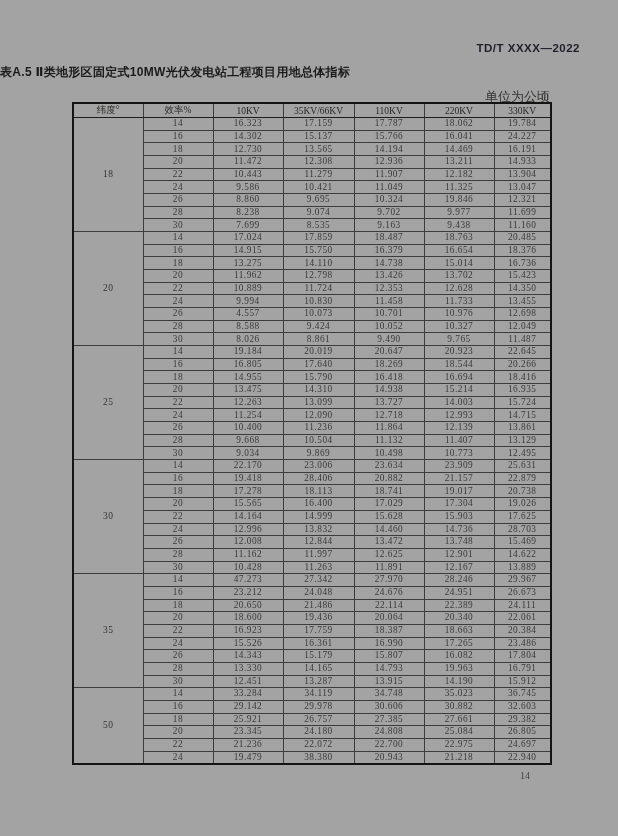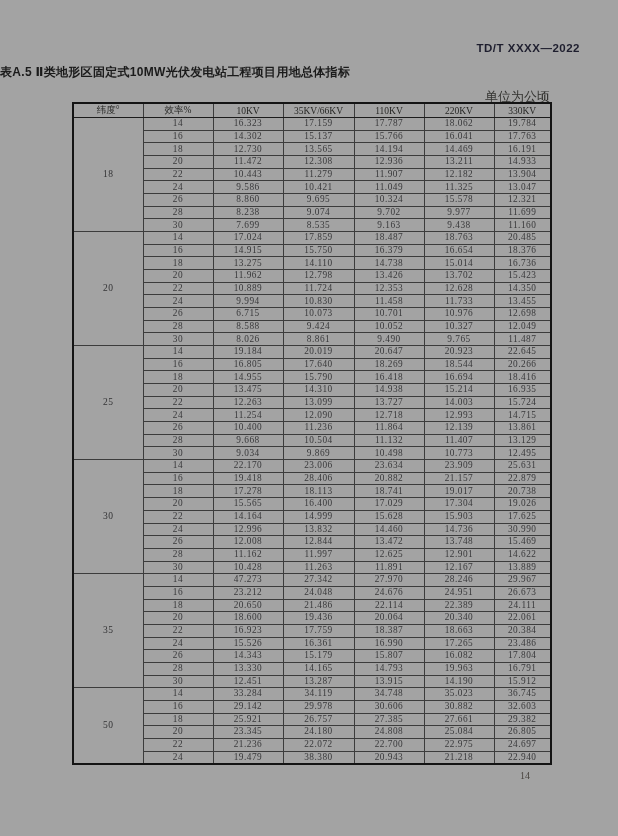--- a/index.html
+++ b/index.html
@@ -145,21 +145,21 @@
           <td>17.787</td>
           <td>18.062</td>
           <td>19.784</td>
         </tr>
         <tr>
           <td>16</td>
           <td>14.302</td>
           <td>15.137</td>
           <td>15.766</td>
           <td>16.041</td>
-          <td>17.763</td>
+          <td>24.227</td>
         </tr>
         <tr>
           <td>18</td>
           <td>12.730</td>
           <td>13.565</td>
           <td>14.194</td>
           <td>14.469</td>
           <td>16.191</td>
         </tr>
         <tr>
@@ -184,21 +184,21 @@
           <td>10.421</td>
           <td>11.049</td>
           <td>11.325</td>
           <td>13.047</td>
         </tr>
         <tr>
           <td>26</td>
           <td>8.860</td>
           <td>9.695</td>
           <td>10.324</td>
-          <td>15.578</td>
+          <td>19.846</td>
           <td>12.321</td>
         </tr>
         <tr>
           <td>28</td>
           <td>8.238</td>
           <td>9.074</td>
           <td>9.702</td>
           <td>9.977</td>
           <td>11.699</td>
         </tr>
@@ -254,21 +254,21 @@
         <tr>
           <td>24</td>
           <td>9.994</td>
           <td>10.830</td>
           <td>11.458</td>
           <td>11.733</td>
           <td>13.455</td>
         </tr>
         <tr>
           <td>26</td>
-          <td>6.715</td>
+          <td>4.557</td>
           <td>10.073</td>
           <td>10.701</td>
           <td>10.976</td>
           <td>12.698</td>
         </tr>
         <tr>
           <td>28</td>
           <td>8.588</td>
           <td>9.424</td>
           <td>10.052</td>
@@ -396,21 +396,21 @@
           <td>15.628</td>
           <td>15.903</td>
           <td>17.625</td>
         </tr>
         <tr>
           <td>24</td>
           <td>12.996</td>
           <td>13.832</td>
           <td>14.460</td>
           <td>14.736</td>
-          <td>30.990</td>
+          <td>28.703</td>
         </tr>
         <tr>
           <td>26</td>
           <td>12.008</td>
           <td>12.844</td>
           <td>13.472</td>
           <td>13.748</td>
           <td>15.469</td>
         </tr>
         <tr>

